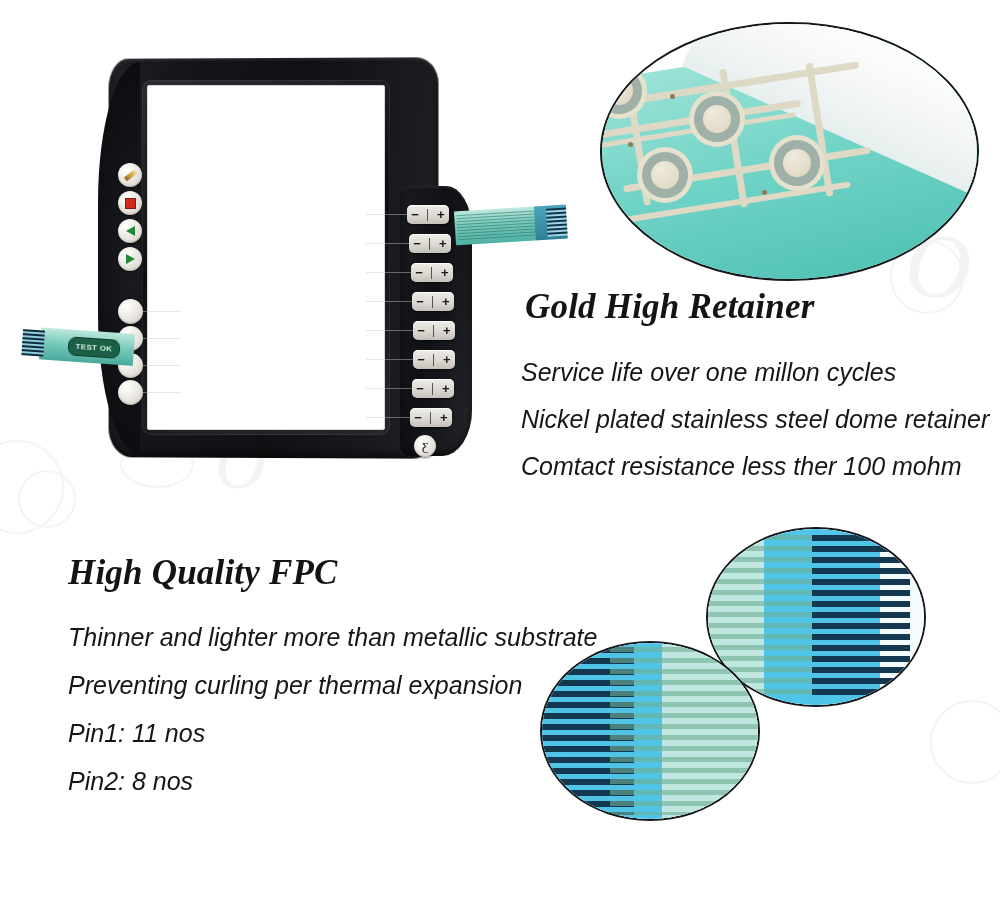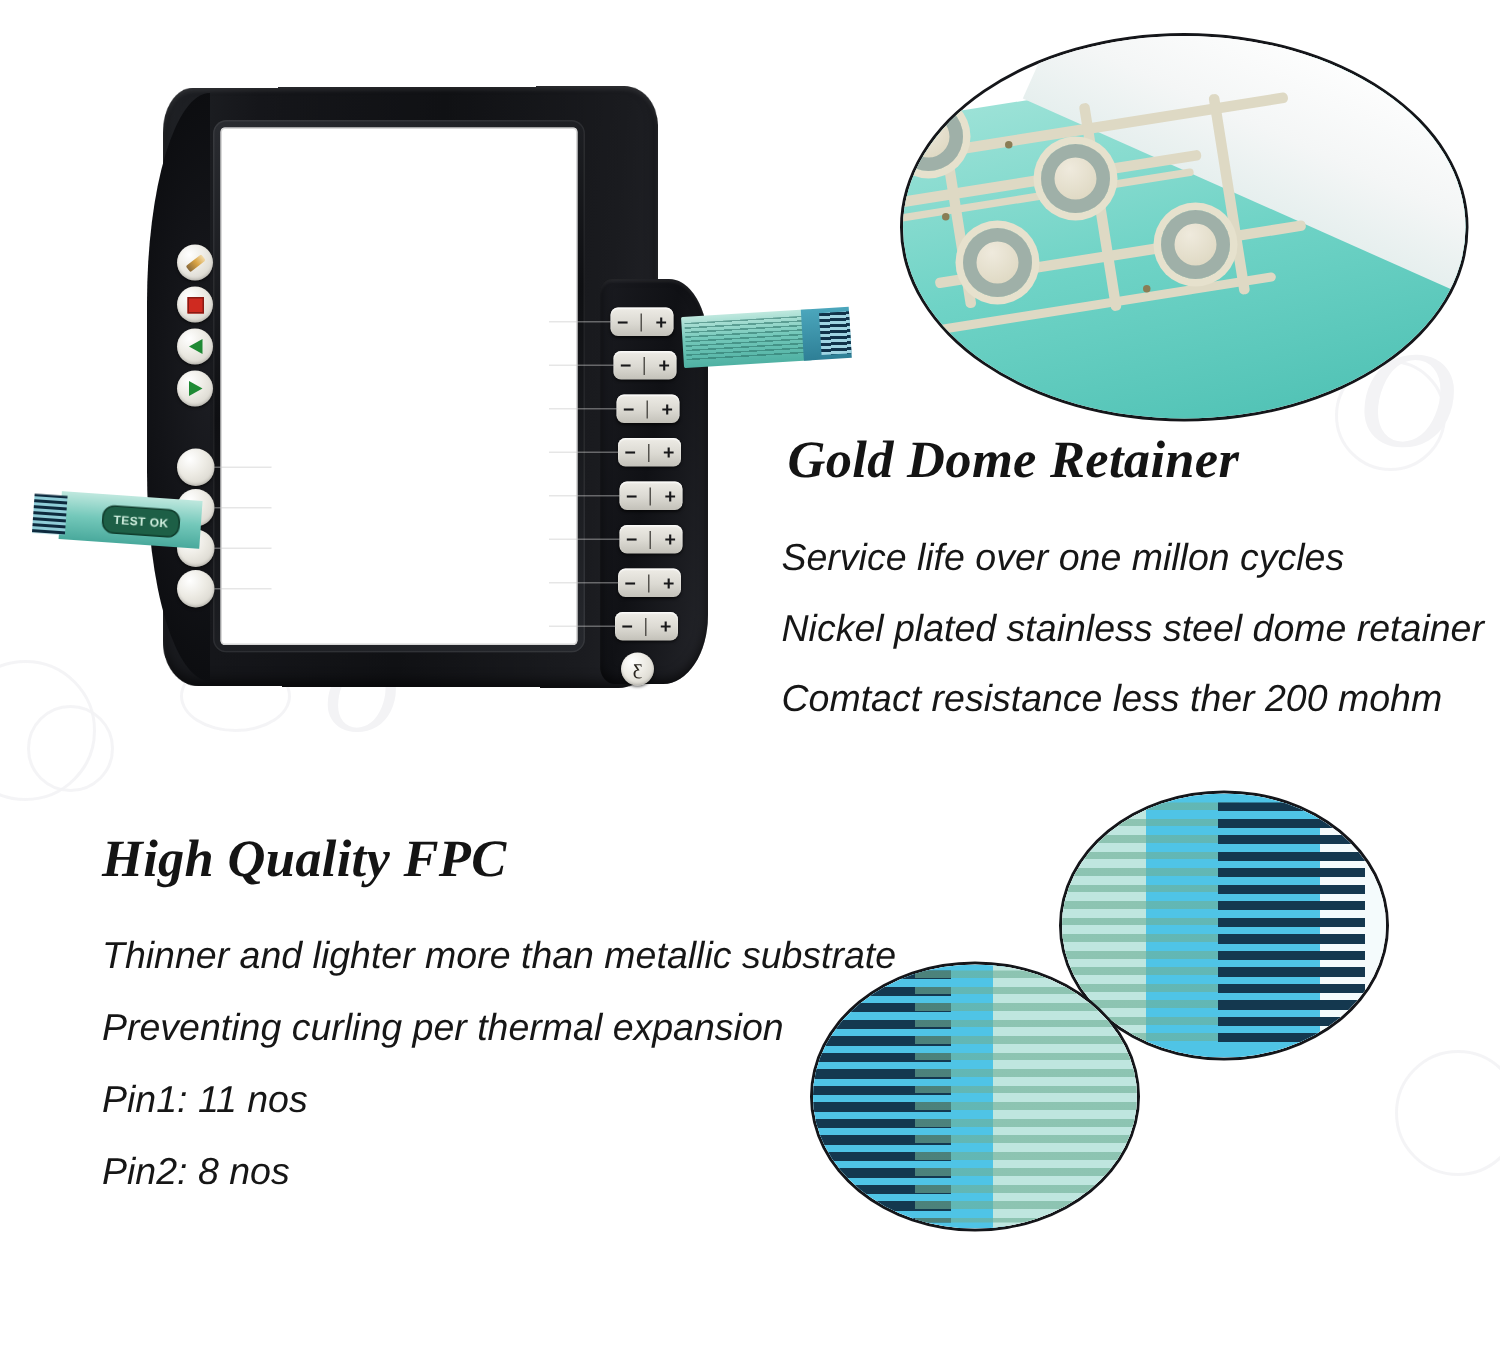--- a/index.html
+++ b/index.html
@@ -297,24 +297,24 @@
   </div>
 
   <div class="inset inset-fpc-b">
     <div class="fpc-bg"></div>
     <div class="fpc-cyan" style="left:0;top:0;width:128px;height:176px;"></div>
     <div class="fpc-teal" style="left:120px;top:0;width:96px;height:176px;"></div>
     <div class="fpc-darkbars" style="left:0;top:4px;width:92px;height:168px;"></div>
     <div class="fpc-lightbars" style="left:68px;top:4px;width:148px;height:168px;"></div>
   </div>
 
-  <div class="heading" style="left:525px;top:287px;">Gold Dome Retainer</div>
+  <div class="heading" style="left:525px;top:287px;">Gold High Retainer</div>
   <div class="bullet" style="left:521px;top:358px;">Service life over one millon cycles</div>
   <div class="bullet" style="left:521px;top:405px;">Nickel plated stainless steel dome retainer</div>
-  <div class="bullet" style="left:521px;top:452px;">Comtact resistance less ther 200 mohm</div>
+  <div class="bullet" style="left:521px;top:452px;">Comtact resistance less ther 100 mohm</div>
 
   <div class="heading" style="left:68px;top:553px;text-align:center;">High Quality FPC</div>
   <div class="bullet" style="left:68px;top:671px;">Preventing curling per thermal expansion</div>
   <div class="bullet" style="left:68px;top:623px;">Thinner and lighter more than metallic substrate</div>
   <div class="bullet" style="left:68px;top:719px;">Pin1: 11 nos</div>
   <div class="bullet" style="left:68px;top:767px;">Pin2: 8  nos</div>
 
 </div>
 
 </body></html>

